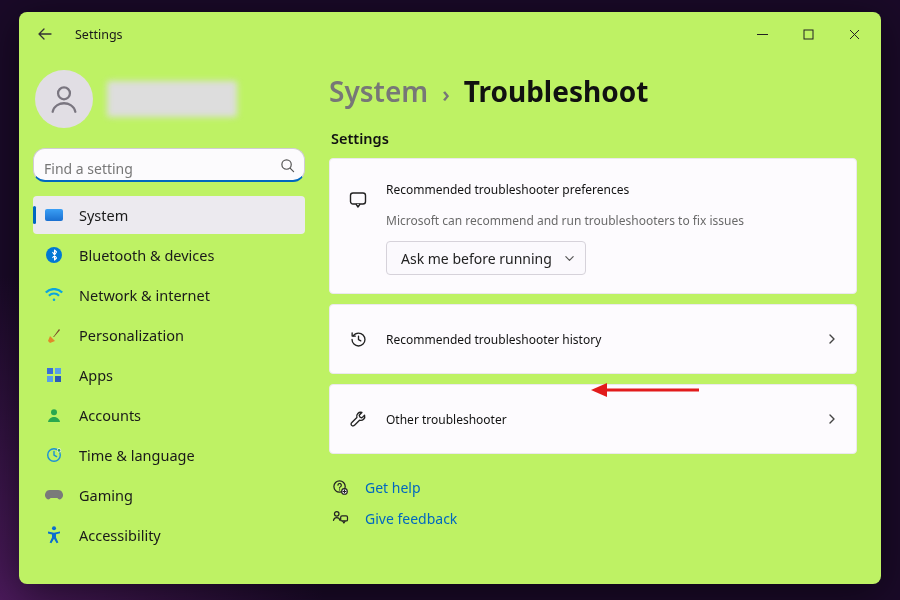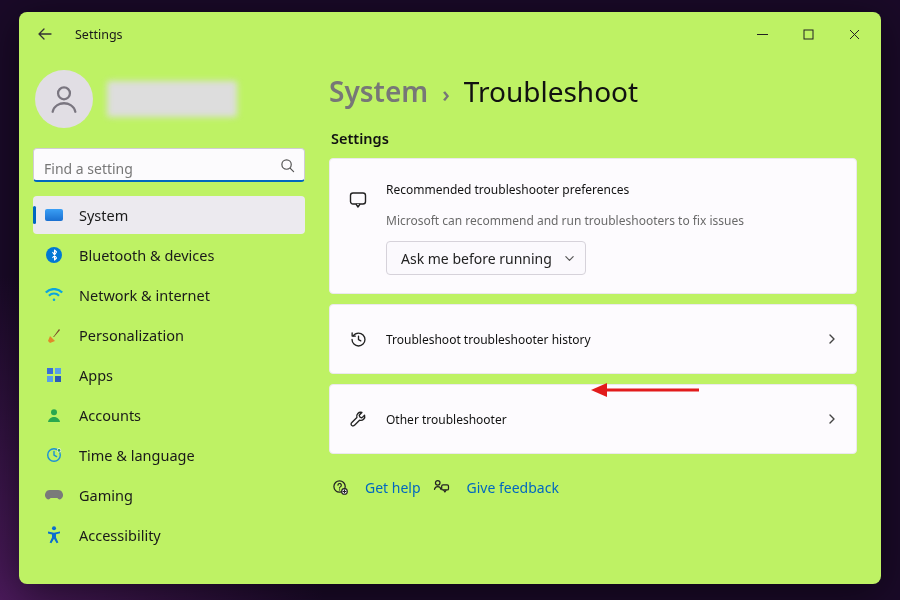--- a/index.html
+++ b/index.html
@@ -47,21 +47,21 @@
     color:#7a7680;
   }
   .username-blur {
     width:130px; height:36px; background:#ddd; filter: blur(3px); border-radius:2px;
   }
   .search-wrap {
     position:relative; margin: 4px 0 14px 0;
   }
   .search-input {
     width:100%; height:34px; border:1px solid #d0ccd4; border-bottom:2px solid #0067c0;
-    border-radius:4px; background:#fcfbfd; padding: 8px 34px 0 10px;
+    border-radius:12px; background:#fcfbfd; padding: 8px 34px 0 10px;
     font-size:14px; color:#333; outline:none;
   }
   .search-input::placeholder { color:#777; }
   .search-icon-btn {
     position:absolute; right:6px; top:50%; transform:translateY(-50%);
     width:24px; height:24px; display:flex; align-items:center; justify-content:center; color:#555;
   }
   .nav { display:flex; flex-direction:column; gap:2px; }
   .nav-item {
     height:38px; display:flex; align-items:center; gap:16px;
@@ -76,21 +76,21 @@
   .nav-icon { width:18px; height:18px; display:flex; align-items:center; justify-content:center; flex-shrink:0; }
 
   .main {
     flex:1; padding: 10px 24px 0 10px; overflow-y:auto;
   }
   .breadcrumb {
     display:flex; align-items:baseline; gap:14px; margin: 6px 0 18px 0;
   }
   .bc-parent { font-size:28px; font-weight:600; color:#777; }
   .bc-sep { font-size:22px; color:#777; font-weight:600; }
-  .bc-current { font-size:28px; font-weight:400; color:#111;text-align:right; }
+  .bc-current { font-size:28px; font-weight:700; color:#111;text-align:right; }
   .section-label { font-size:14.5px; font-weight:600; color:#111; margin: 0 0 10px 2px; }
 
   .card {
     background:#fdfbfe; border:1px solid #ebe8ee; border-radius:4px;
     margin-bottom:10px;
   }
   .card-row {
     display:flex; align-items:center; gap:18px;
     padding:16px 18px;
     min-height:68px;
@@ -102,21 +102,21 @@
   .card-sub { font-size:12px; color:#6a6a6a; margin-top:14px; }
   .chev { color:#444; flex-shrink:0; }
 
   .dropdown {
     margin-top:12px;
     height:34px; border:1px solid #d6d2da; border-radius:4px;
     background:#fbf9fd; display:inline-flex; align-items:center;
     padding:0 10px 0 14px; gap:12px; font-size:14px; color:#222;
   }
 
-  .footer-links { margin-top:24px; display:flex; flex-direction:row; gap:12px; padding-left:2px; }
+  .footer-links { margin-top:24px; display:flex; flex-direction:column; gap:12px; padding-left:2px;justify-content:space-between; }
   .footer-link { display:flex; align-items:center; gap:16px; font-size:14px; }
   .footer-link .lnk { color:#0067c0; }
   .footer-icon { width:18px; color:#222; display:flex; justify-content:center; }
 
   .arrow-annot {
     position:absolute; pointer-events:none;
   }
 
   
   .ic-system   { background:linear-gradient(#3a9ff5,#1a6fd0); width:18px; height:12px; border-radius:2px; }
@@ -299,21 +299,21 @@
       <div class="card">
         <div class="card-row">
           <div class="card-icon">
             <svg width="19" height="19" viewBox="0 0 20 20" fill="none">
                 <path d="M3.2 10a6.8 6.8 0 106.8-6.8c-2.4 0-4.4 1.2-5.6 3" stroke="currentColor" stroke-width="1.4" stroke-linecap="round"></path>
                 <path d="M3.3 3v3.4h3.4" stroke="currentColor" stroke-width="1.4" stroke-linecap="round" stroke-linejoin="round"></path>
                 <path d="M10 6.6V10l2.4 1.4" stroke="currentColor" stroke-width="1.4" stroke-linecap="round"></path>
               </svg>
           </div>
           <div class="card-body">
-            <div class="card-title">Troubleshoot troubleshooter history</div>
+            <div class="card-title">Recommended troubleshooter history</div>
           </div>
           <div class="chev">
             <svg width="12" height="12" viewBox="0 0 12 12" fill="none">
                 <path d="M4 2l4 4-4 4" stroke="currentColor" stroke-width="1.4" stroke-linecap="round" stroke-linejoin="round"></path>
               </svg>
           </div>
         </div>
       </div>
 
       <div class="card">

